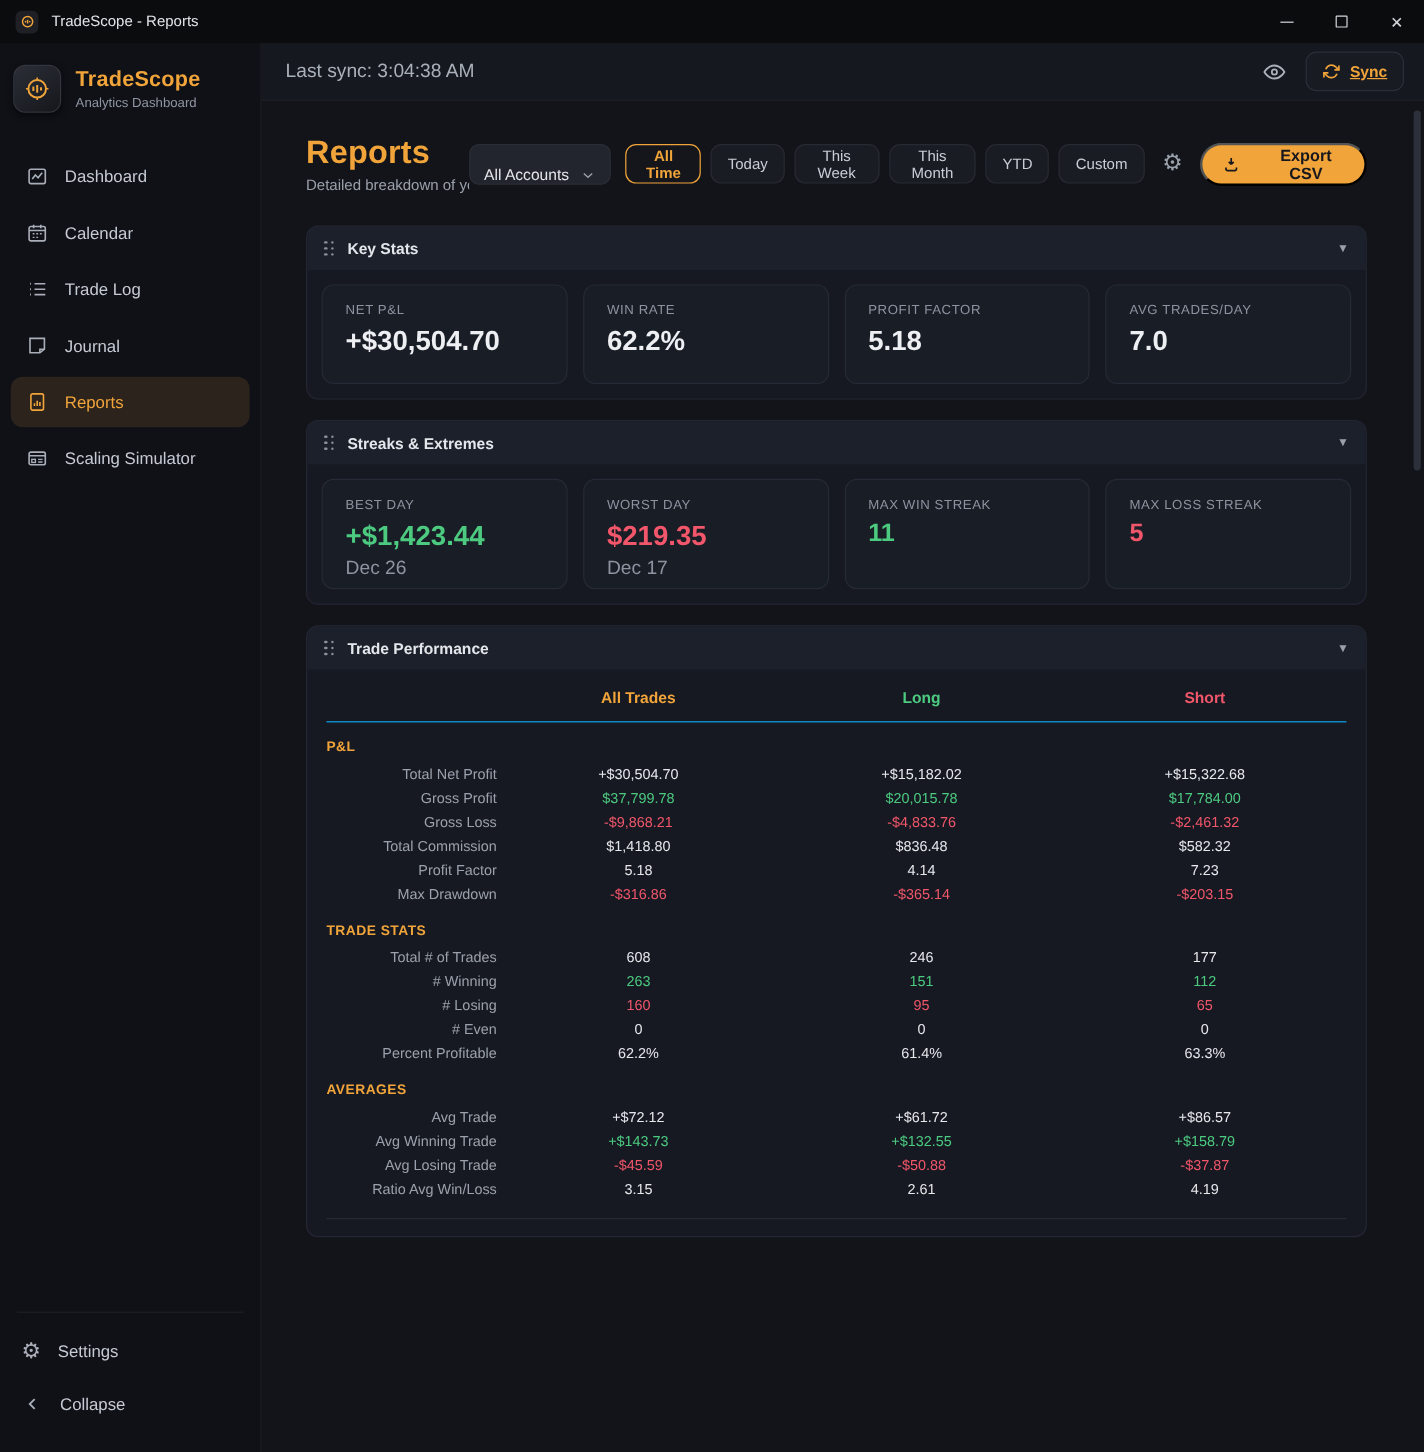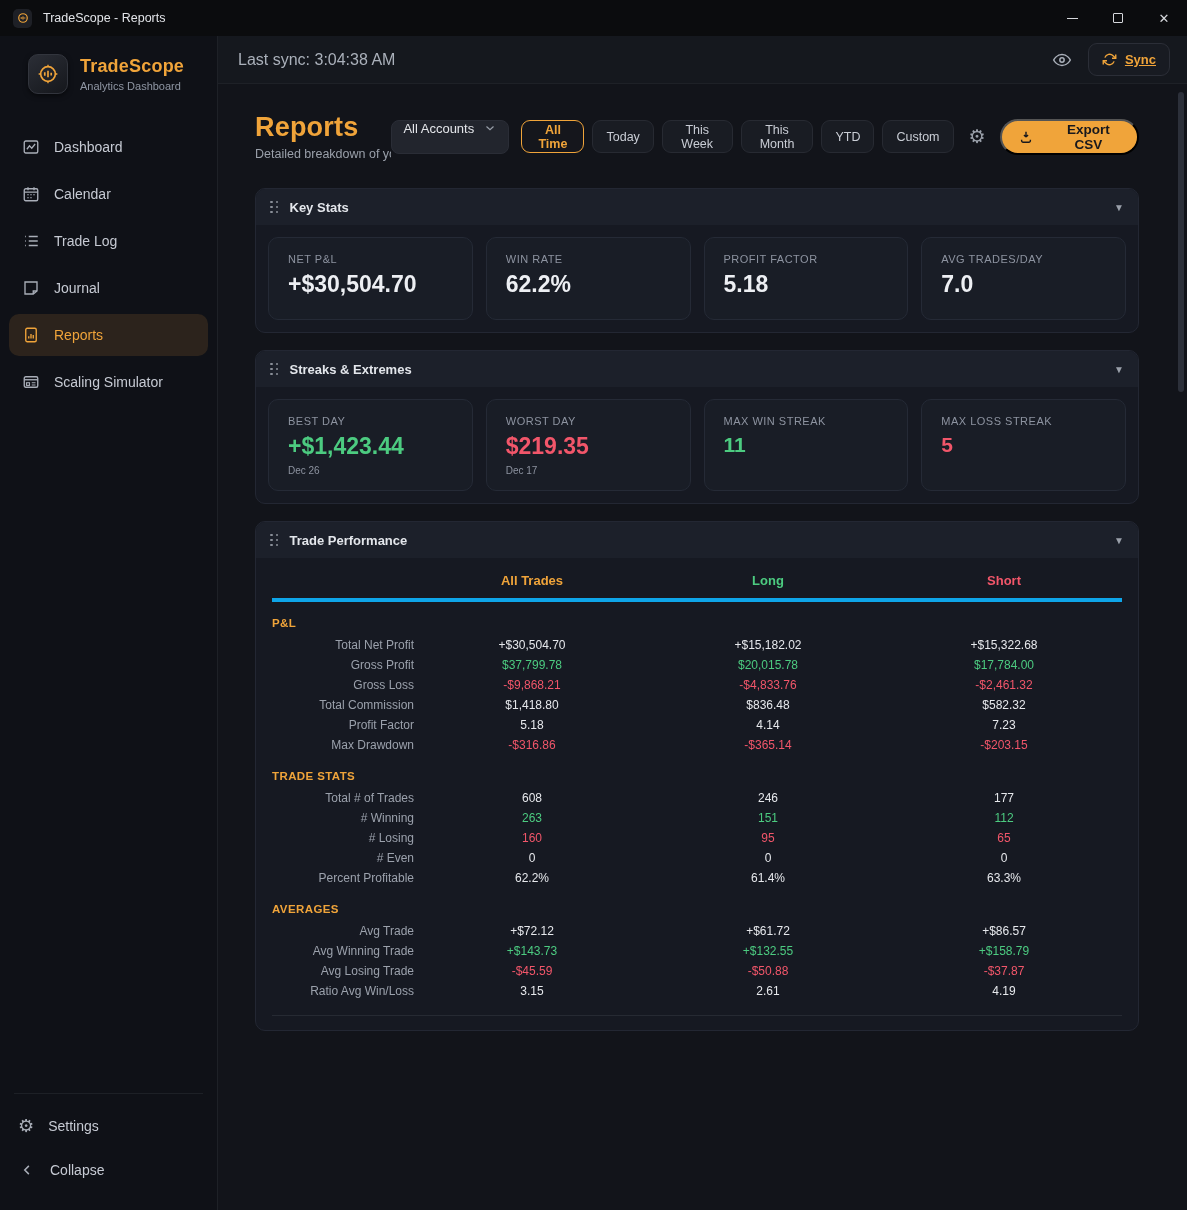--- a/index.html
+++ b/index.html
@@ -15,21 +15,21 @@
   .titlebar-text { font-size:12.5px; color:#e2e4e8; }
   .tb-spacer { flex:1; }
   .win-btn { width:46px; height:36px; display:flex; align-items:center; justify-content:center; color:#d6d8dc; }
   .glyph-min { width:11px; height:1px; background:#d6d8dc; }
   .glyph-max { width:10px; height:10px; border:1px solid #d6d8dc; border-radius:1px; }
   .glyph-close { font-size:13px; line-height:1; }
   
   .app { display:flex; height:1174px; }
   
   .sidebar { width:218px; background:#0f1117; border-right:1px solid #1e2127; display:flex; flex-direction:column; }
-  .brand { display:flex; align-items:center; gap:12px; padding:18px 14px 10px 28px; }
+  .brand { display:flex; align-items:center; gap:12px; padding:18px 14px 10px 11px; }
   .brand-logo { width:40px; height:40px; border-radius:10px; background:linear-gradient(145deg,#2b2e36,#15171c); border:1px solid #32353d; display:flex; align-items:center; justify-content:center; box-shadow:0 2px 5px rgba(0,0,0,.5); }
   .brand-name { font-size:18px; font-weight:700; color:var(--accent); letter-spacing:.2px; }
   .brand-sub { font-size:11px; color:#8f96a3; margin-top:3px; }
   .nav { margin-top:22px; padding:0 9px; display:flex; flex-direction:column; gap:5px; }
   .nav-item { height:42px; border-radius:10px; display:flex; align-items:center; gap:14px; padding:0 13px; font-size:14px; color:#c6cad3; cursor:default; }
   .nav-item svg { flex:0 0 auto; }
   .nav-item.active { background:rgba(240,164,58,.13); color:var(--accent); }
   .side-footer { margin-top:auto; padding:10px 9px 18px 9px; border-top:1px solid #1d2026; margin-left:14px; margin-right:14px; padding-left:0; padding-right:0; }
   .side-footer .nav-item { padding:0 4px; gap:14px; height:44px; }
   
@@ -37,21 +37,21 @@
   .topbar { height:48px; background:#15181e; border-bottom:1px solid #1e2127; display:flex; align-items:center; padding:0 17px 0 20px; }
   .last-sync { font-size:16px; color:#aab0ba; }
   .eye-btn { margin-left:auto; margin-right:16px; color:#aab0ba; display:flex; }
   .sync-btn { height:33px; padding:0 13px; border-radius:9px; border:1px solid #2b2e37; background:#181b22; color:var(--accent); font-size:13px; font-weight:600; display:flex; align-items:center; gap:8px;text-decoration:underline; }
   .content { flex:1; padding:28px 48px 0 37px; }
   
   .page-header { display:flex; align-items:center; margin-bottom:27px; }
   .title-block { width:151px; overflow:hidden; }
   .page-title { font-size:27px; font-weight:800; color:var(--accent); letter-spacing:.2px; }
   .page-sub { font-size:12.5px; color:#9aa0aa; margin-top:4px; white-space:nowrap; }
-  .account-select { width:128px; height:34px; background:#22252d; border:1px solid #2a2d36; border-radius:8px; display:flex; align-items:flex-start; padding:0 11px; font-size:13px; color:#e4e6ea; }
+  .account-select { width:128px; height:34px; background:#22252d; border:1px solid #2a2d36; border-radius:8px; display:flex; align-items:flex-end; padding:0 11px; font-size:13px; color:#e4e6ea; }
   .account-select .chev { margin-left:auto; color:#9aa0aa; display:flex; }
   .filters { display:flex; gap:8px; margin-left:12px; }
   .filter-btn { height:33px; padding:0 13px; border-radius:9px; border:1px solid #272a32; background:#191c23; color:#c9cdd5; font-size:12.5px; display:flex; align-items:center; }
   .filter-btn.active { border:1.5px solid var(--accent); color:var(--accent); font-weight:700; background:#15161c; }
   .gear-btn { margin-left:15px; color:#9aa0aa; font-size:19px; line-height:1; }
   .export-btn { margin-left:14px; height:36px; padding:0 17px; border-radius:18px; background:var(--accent); color:#17181d; font-size:13.5px; font-weight:700; display:flex; align-items:center; gap:24px; }
   
   .panel { background:#161922; border:1px solid #232733; border-radius:10px; margin-bottom:17px; overflow:hidden; }
   .panel-header { height:36px; background:#1c202a; display:flex; align-items:center; padding:0 14px; gap:11px; }
   .drag-handle { display:grid; grid-template-columns:repeat(2,3px); gap:2.5px; }
@@ -59,25 +59,25 @@
   .panel-title { font-size:13px; font-weight:700; color:#e3e6eb; }
   .panel-caret { margin-left:auto; color:#9aa0aa; font-size:10px; }
   .panel-body { padding:12px; }
   .cards-grid { display:grid; grid-template-columns:1fr 1fr 1fr 1fr; gap:9px 13px; }
   .stat-card { background:#191d26; border:1px solid #252a36; border-radius:10px; padding:15px 19px; height:83px; }
   .stat-card.tall { height:92px; }
   .card-label { font-size:11px; color:#8d93a0; letter-spacing:.5px; }
   .card-value { font-size:23px; font-weight:700; color:#edeff3; margin-top:6px; }
   .card-value.green { color:var(--green); }
   .card-value.red { color:var(--red); }
-  .card-date { font-size:10px; color:#8d93a0; margin-top:5px; }
+  .card-date { font-size:16px; color:#8d93a0; margin-top:5px; }
   
   .perf-body { padding:4px 16px 14px 16px; }
   .pgrid { display:grid; grid-template-columns:142px repeat(3,1fr); align-items:center; }
-  .perf-cols { height:40px; border-bottom:4px solid #0ea5e9; }
+  .perf-cols { height:40px; border-bottom:1px solid #0ea5e9; }
   .col-h { font-size:13px; font-weight:700; text-align:center; }
   .col-h.c-all { color:var(--accent); }
   .col-h.c-long { color:var(--green); }
   .col-h.c-short { color:var(--red); }
   .sec-label { margin-top:15px; margin-bottom:6px; font-size:11.5px; font-weight:700; color:var(--accent); letter-spacing:.4px; }
   .prow { height:20px; font-size:12px; }
   .plabel { color:#9ba1ac;text-align:right; }
   .pval { text-align:center; color:#e6e8ec; }
   .pval.green { color:var(--green); }
   .pval.red { color:var(--red); }

